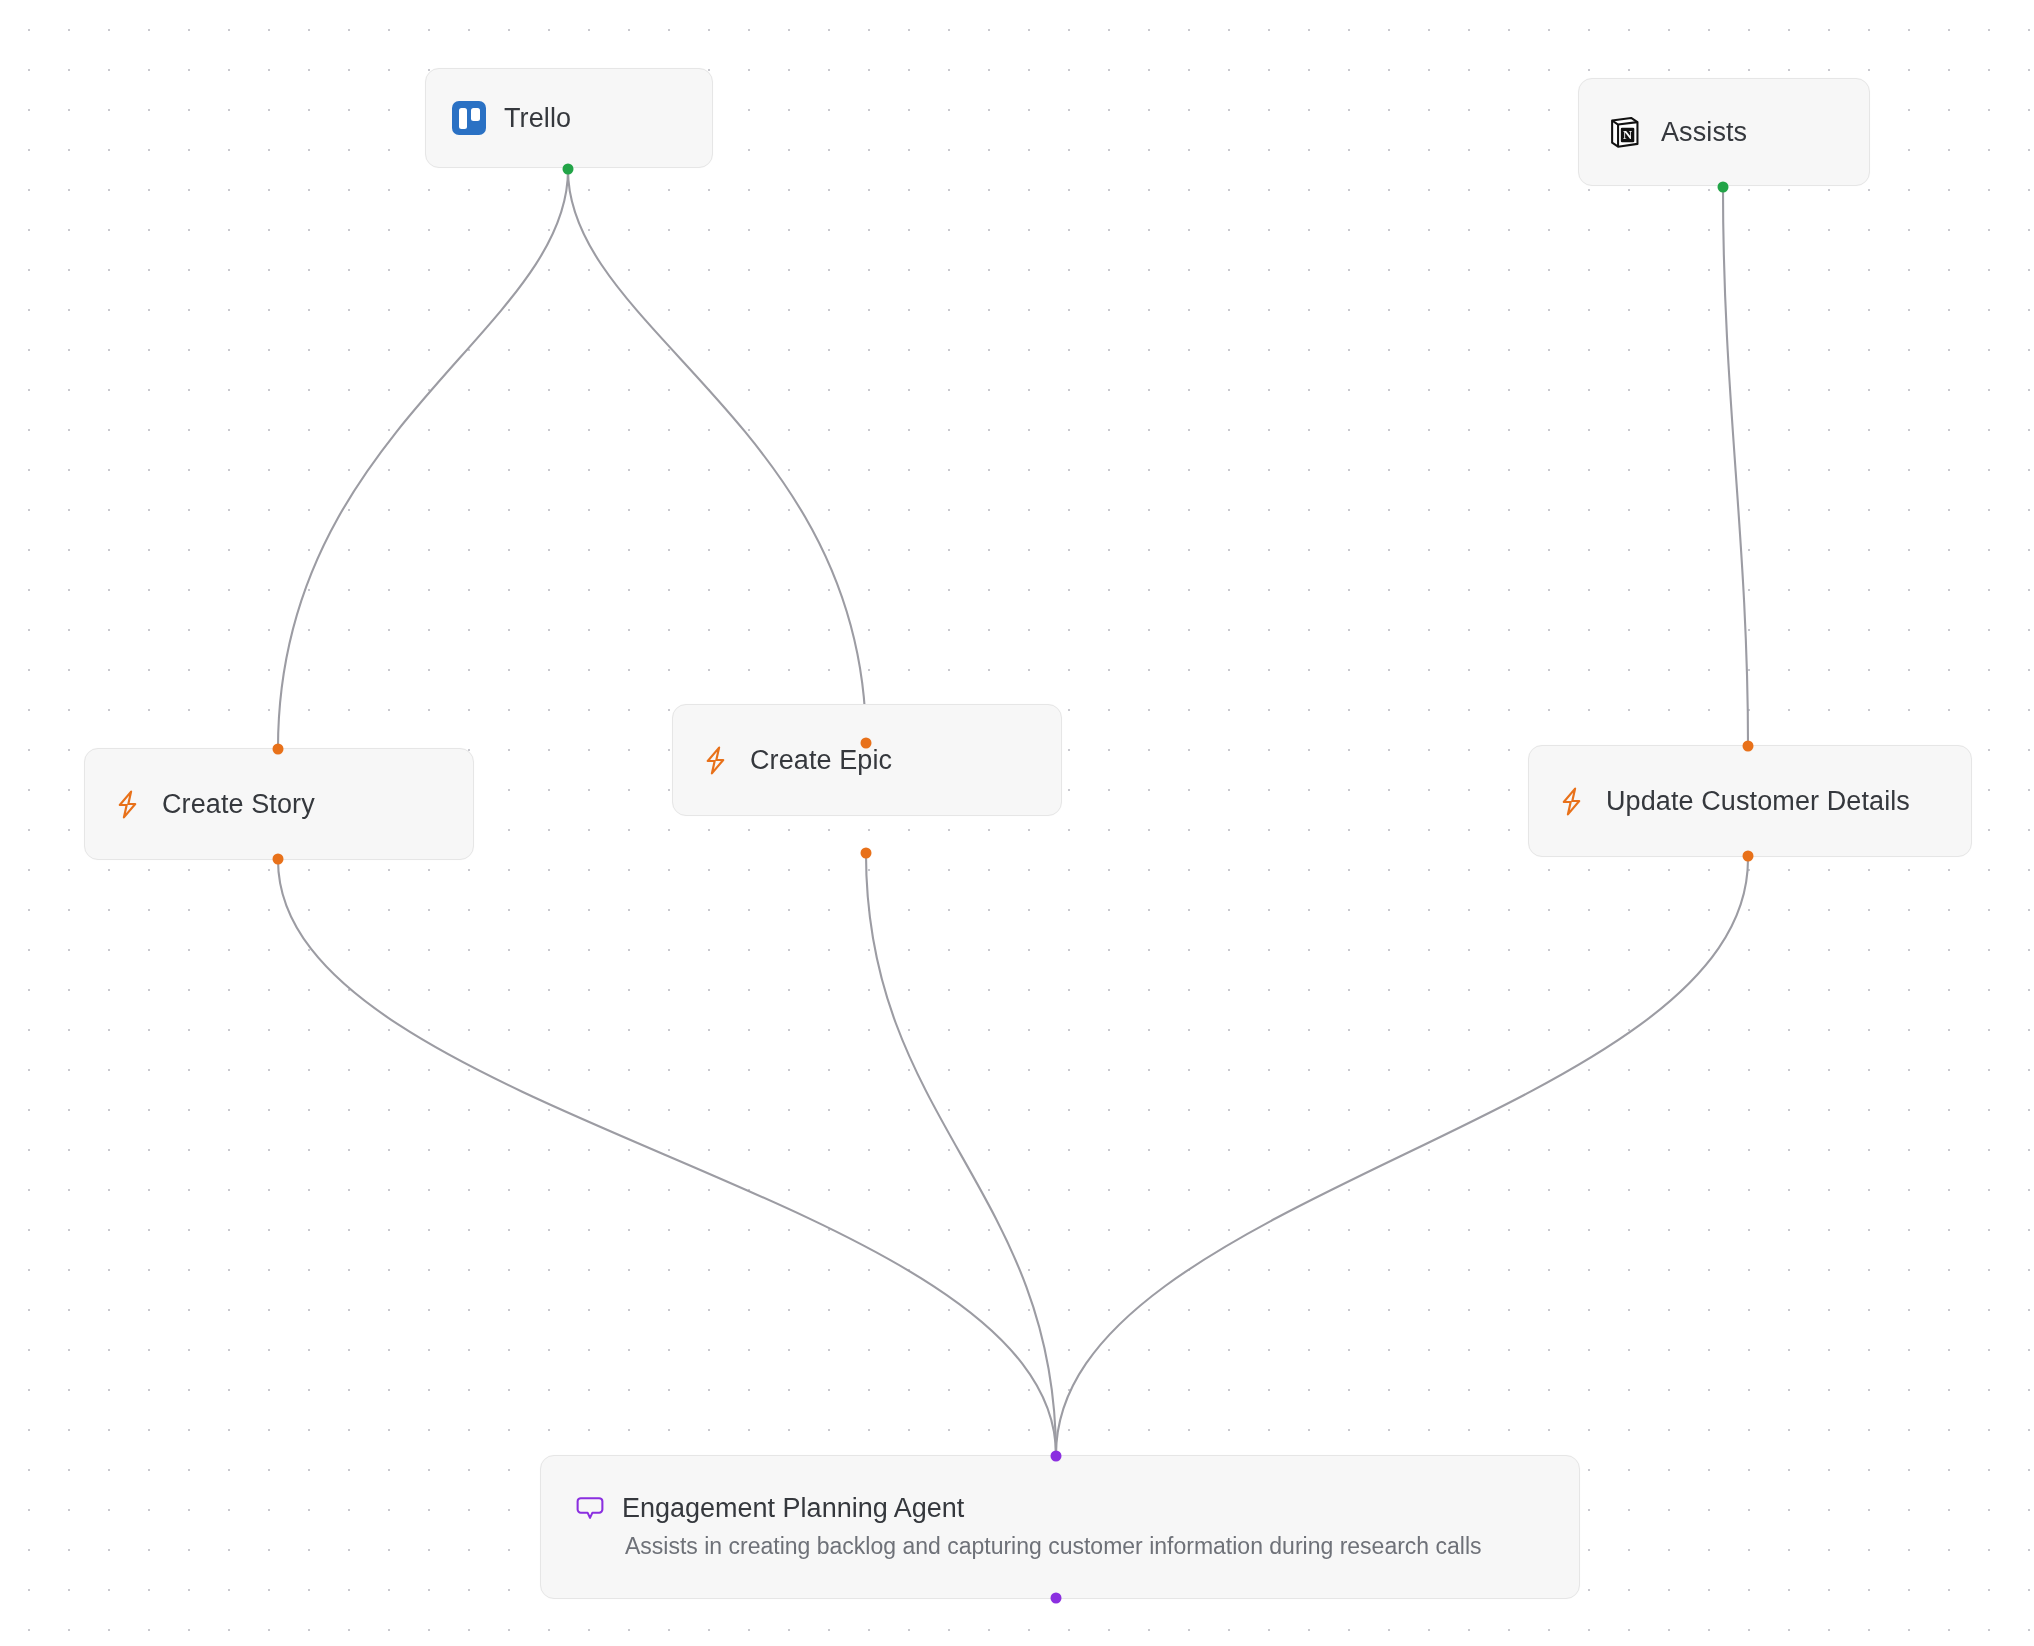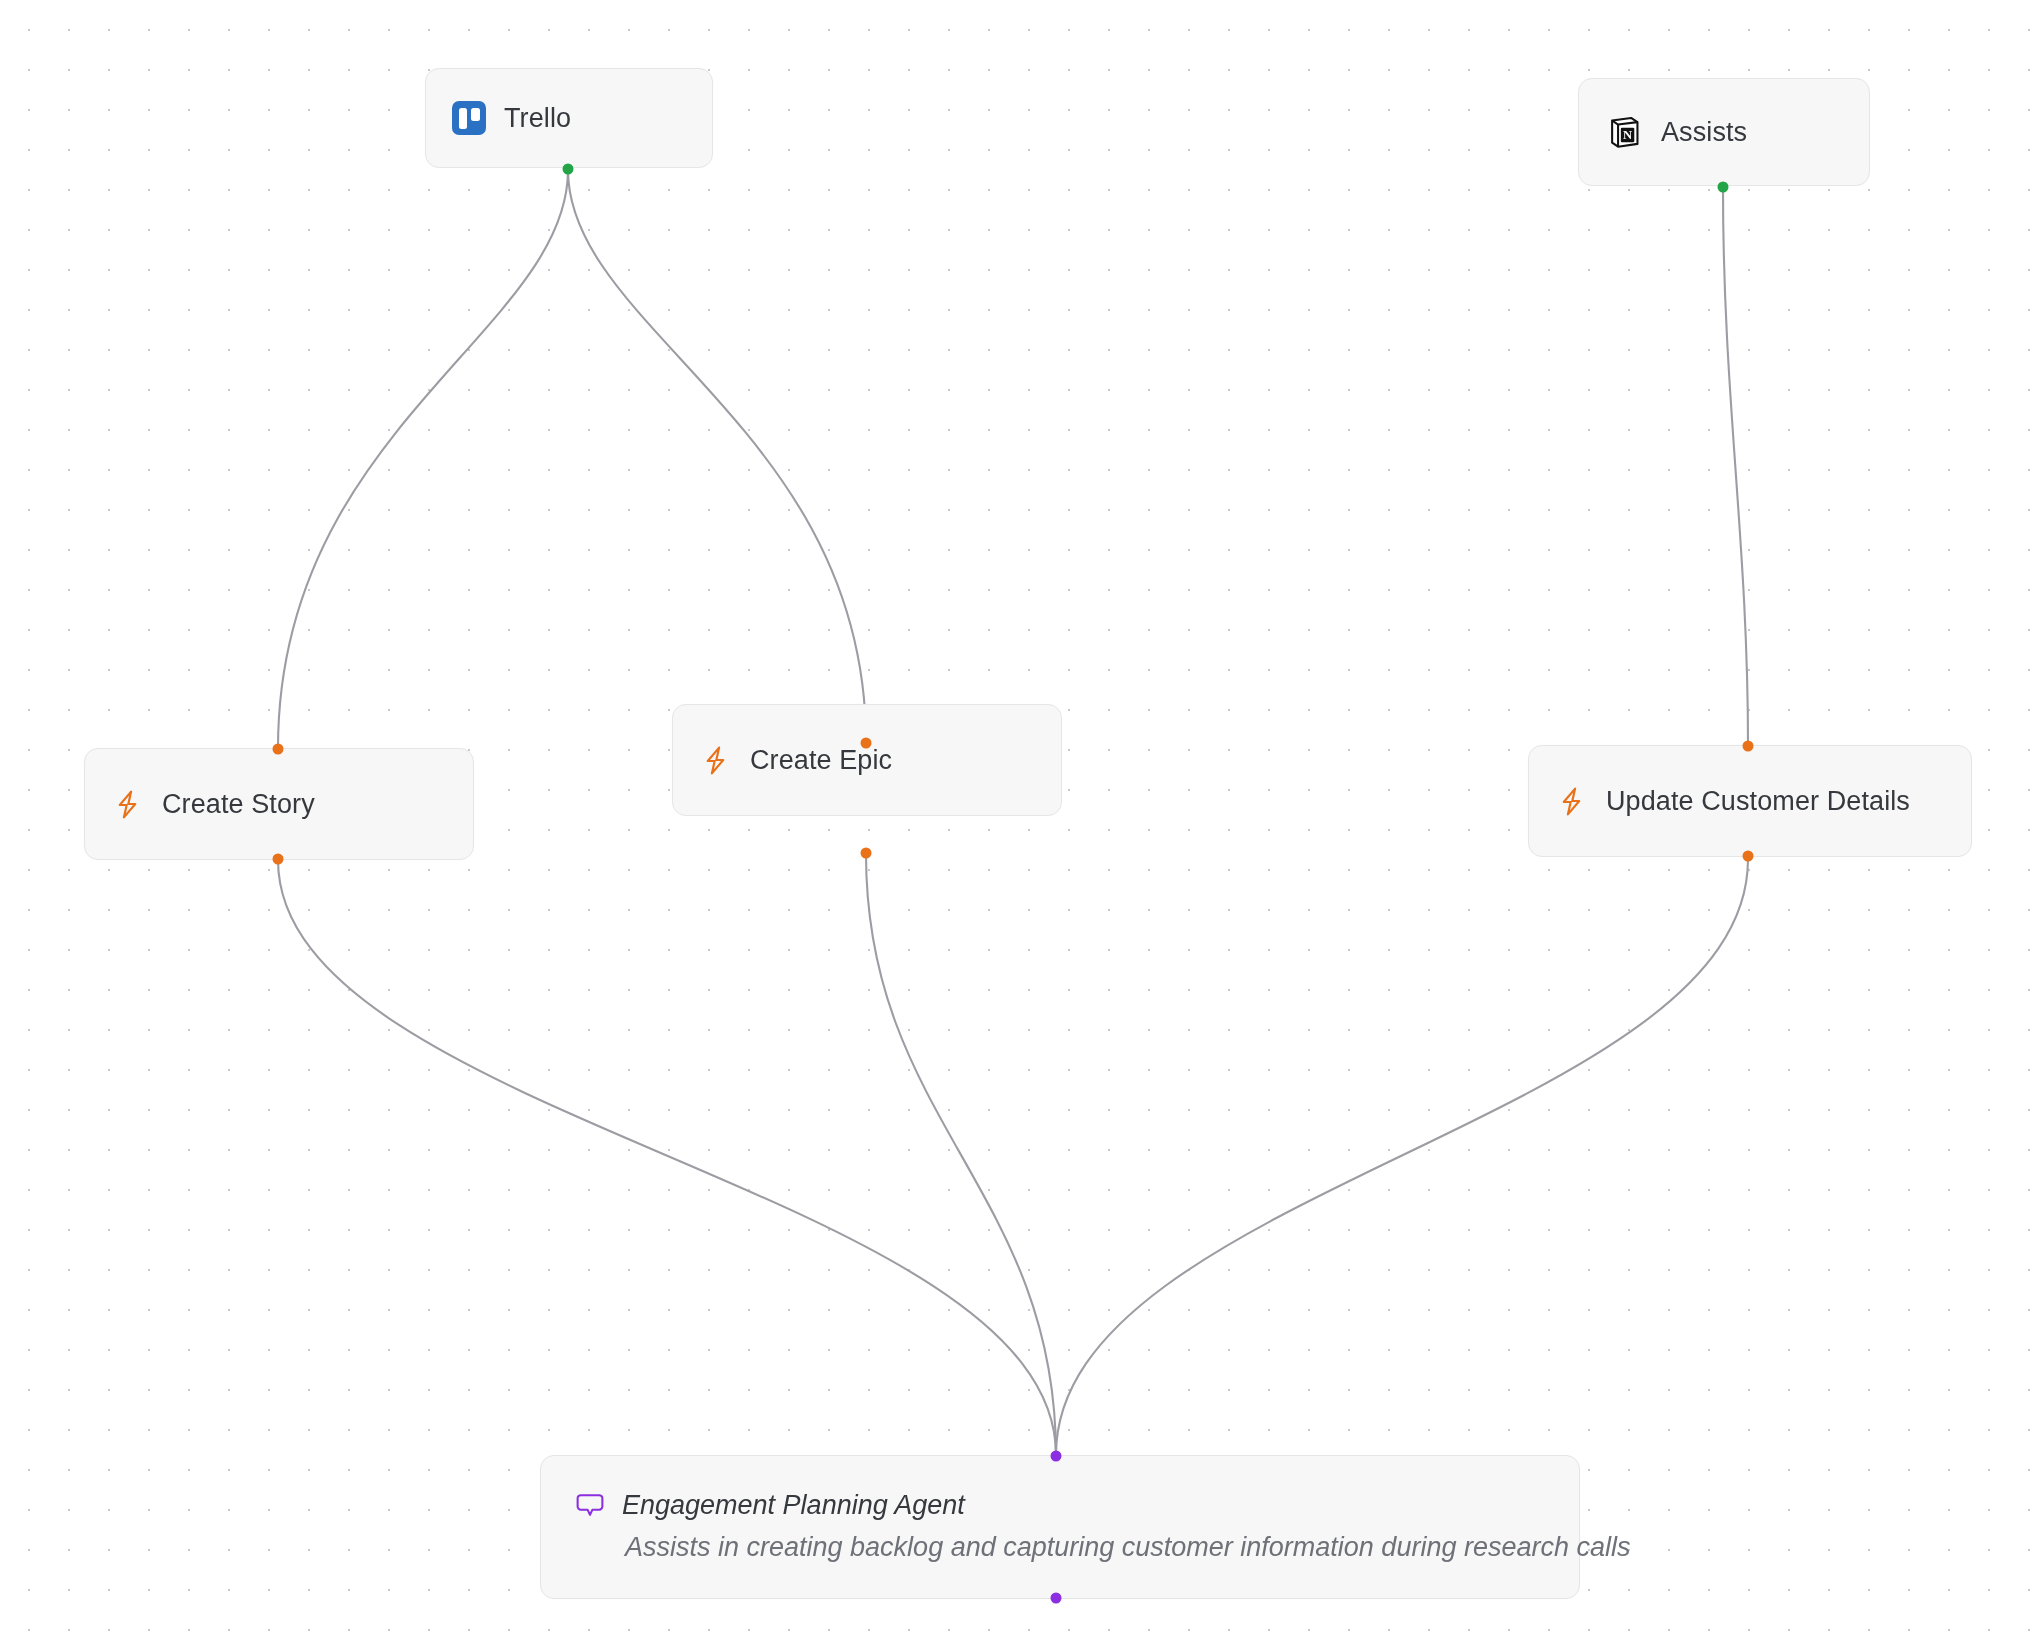--- a/index.html
+++ b/index.html
@@ -129,21 +129,21 @@
     align-items: center;
     gap: 17px;
   }
   .agent-title {
     font-size: 27px;
     color: #35383d;
     white-space: nowrap;
     line-height: 1.2;
   }
   .agent-desc {
-    font-size: 27px;
+    font-size: 23px;
     color: #6e7178;
     white-space: nowrap;
     line-height: 1.3;
     padding-left: 50px;
   }
   .bubble-mark { width: 30px; height: 30px; display: block; }
 </style>
 </head>
 <body>
 
@@ -222,21 +222,21 @@
         <svg class="bolt-mark" viewBox="0 0 32 32" aria-hidden="true">
           <path d="M19.5 3.5 L8.5 16.5 L15.2 16.5 L12.5 28.5 L23.5 15.5 L16.8 15.5 Z" fill="none" stroke="#e8711a" stroke-width="2.1" stroke-linejoin="round" stroke-linecap="round"></path>
         </svg>
       </span>
       <span class="node-label">Update Customer Details</span>
     </div>
   </div>
   <span class="handle orange" style="left:1748px; top:746px;"></span>
   <span class="handle orange" style="left:1748px; top:856px;"></span>
 
-  <div class="node node-agent" style="left:540px; top:1455px; width:1040px;font-style:italic;">
+  <div class="node node-agent" style="left:540px; top:1455px; width:1040px;">
     <div class="agent-inner">
       <div class="agent-title-row">
         <span class="node-icon">
           <svg class="bubble-mark" viewBox="0 0 32 32" aria-hidden="true">
             <path d="M6.2 5.5 H25.8 A3.4 3.4 0 0 1 29.2 8.9 V17.6 A3.4 3.4 0 0 1 25.8 21 H18.6 L16 26.6 L13.4 21 H6.2 A3.4 3.4 0 0 1 2.8 17.6 V8.9 A3.4 3.4 0 0 1 6.2 5.5 Z" fill="none" stroke="#8b2fe0" stroke-width="2.2" stroke-linejoin="round"></path>
           </svg>
         </span>
         <span class="agent-title">Engagement Planning Agent</span>
       </div>
       <div class="agent-desc">Assists in creating backlog and capturing customer information during research calls</div>

